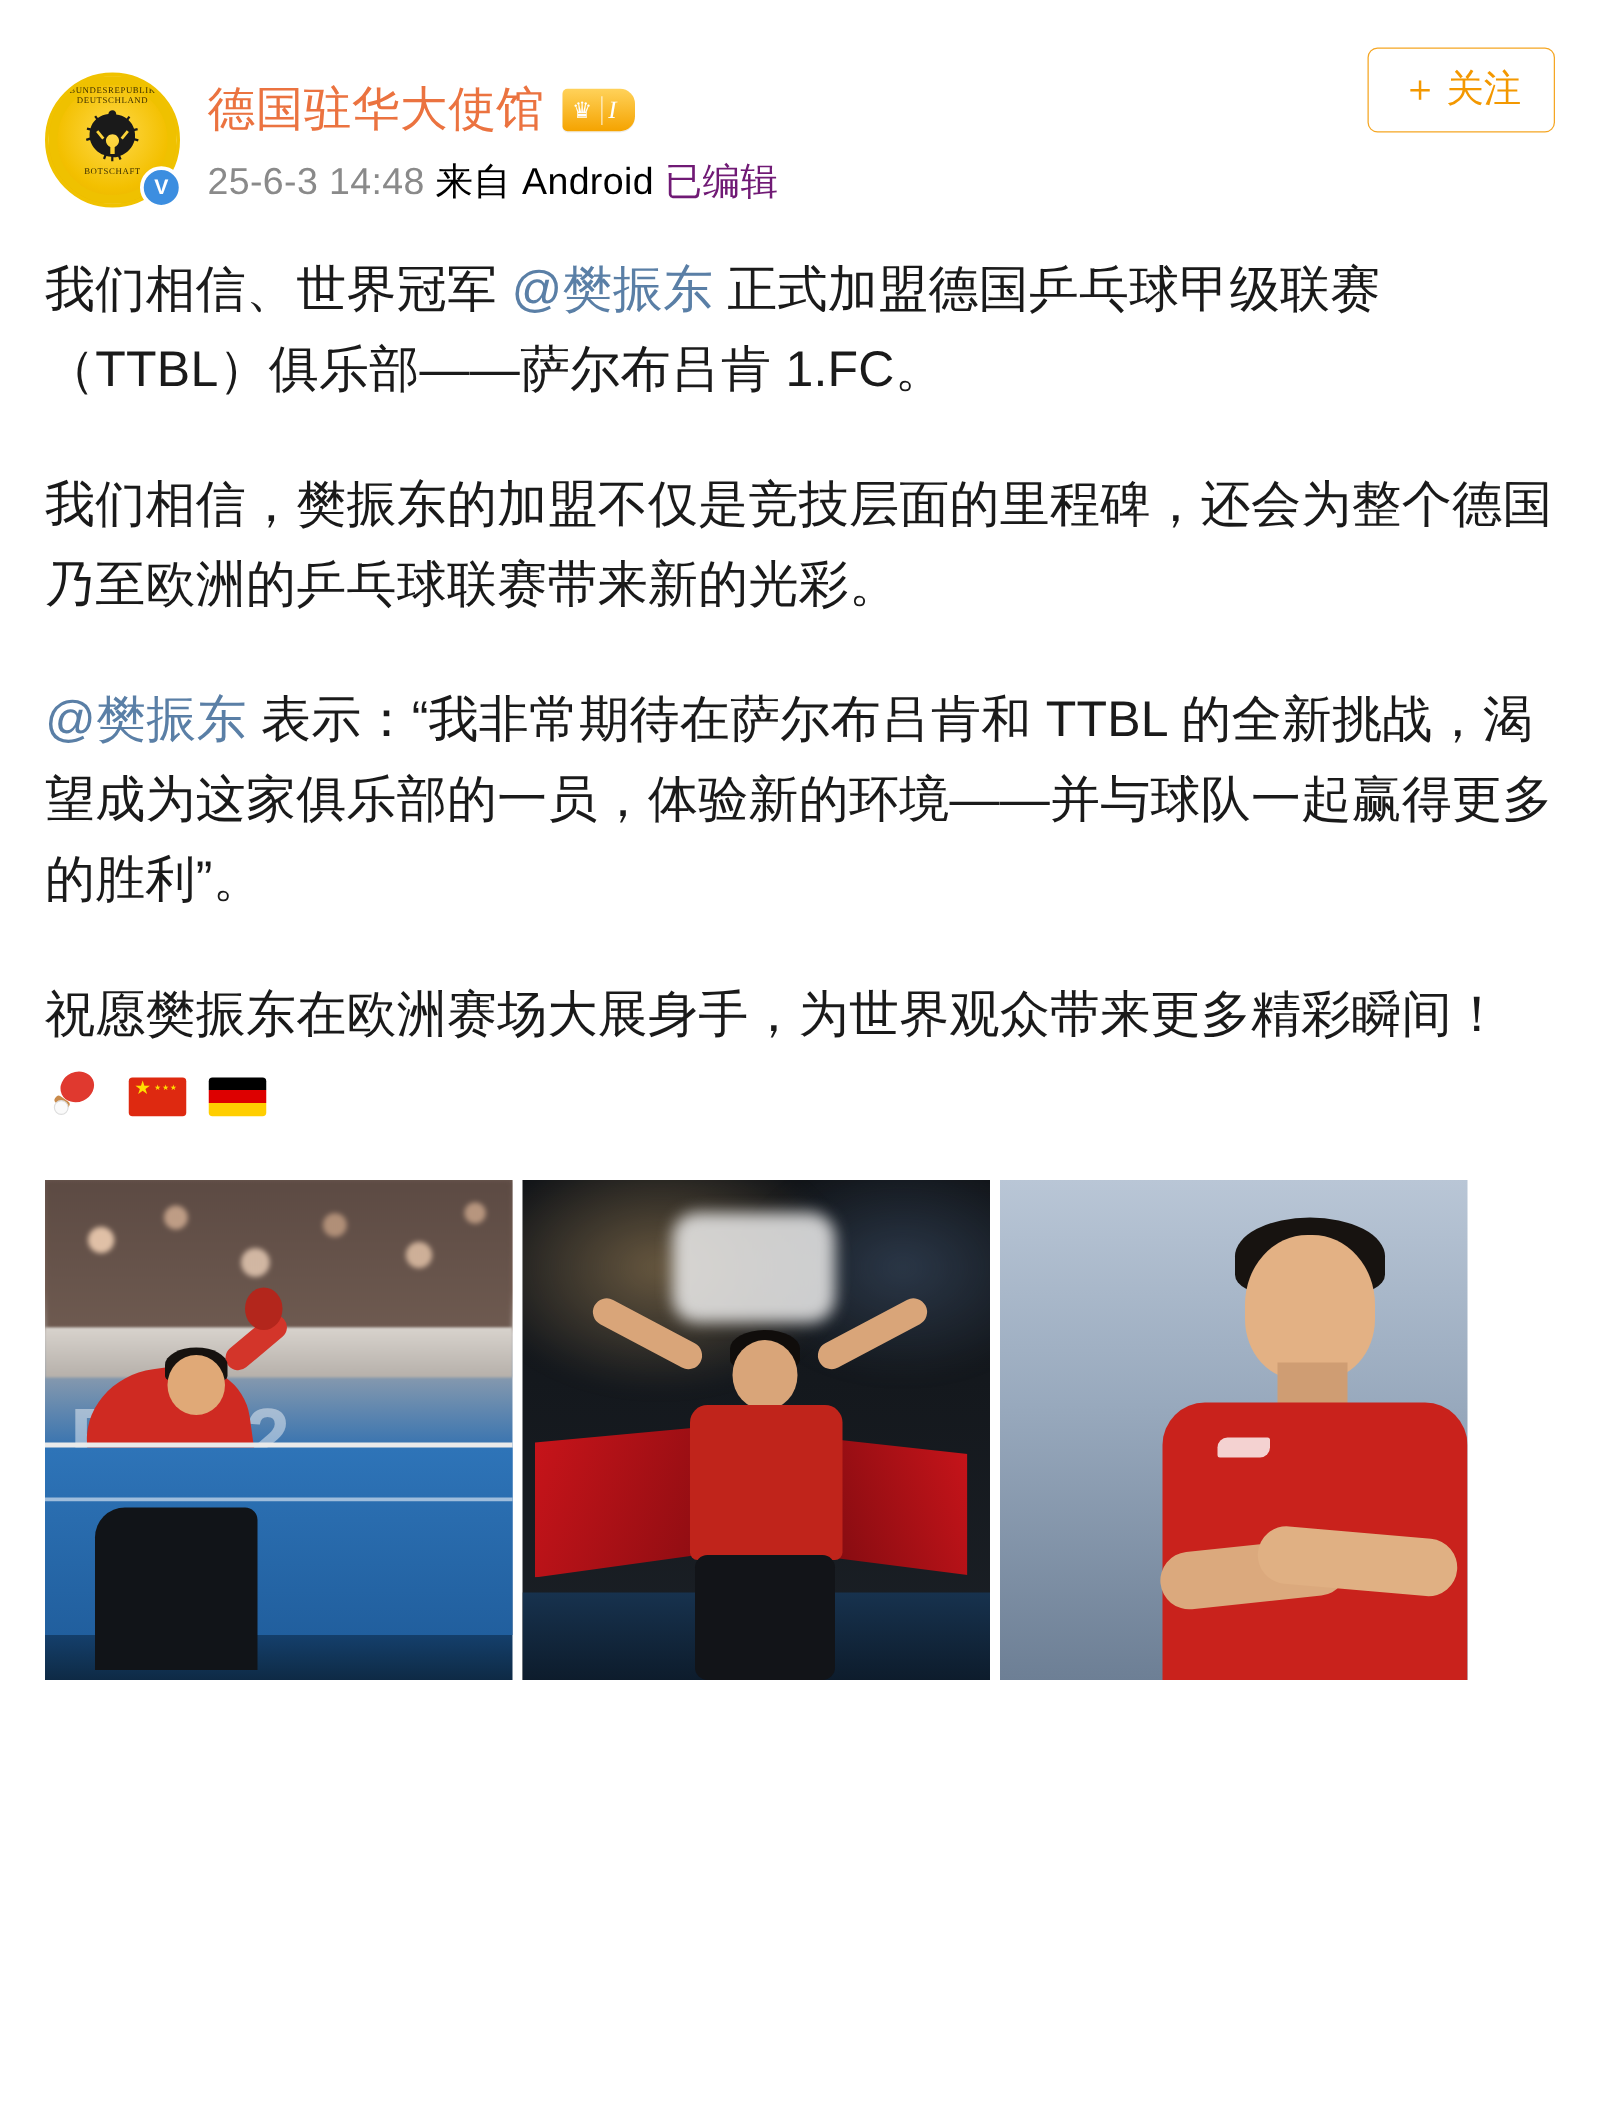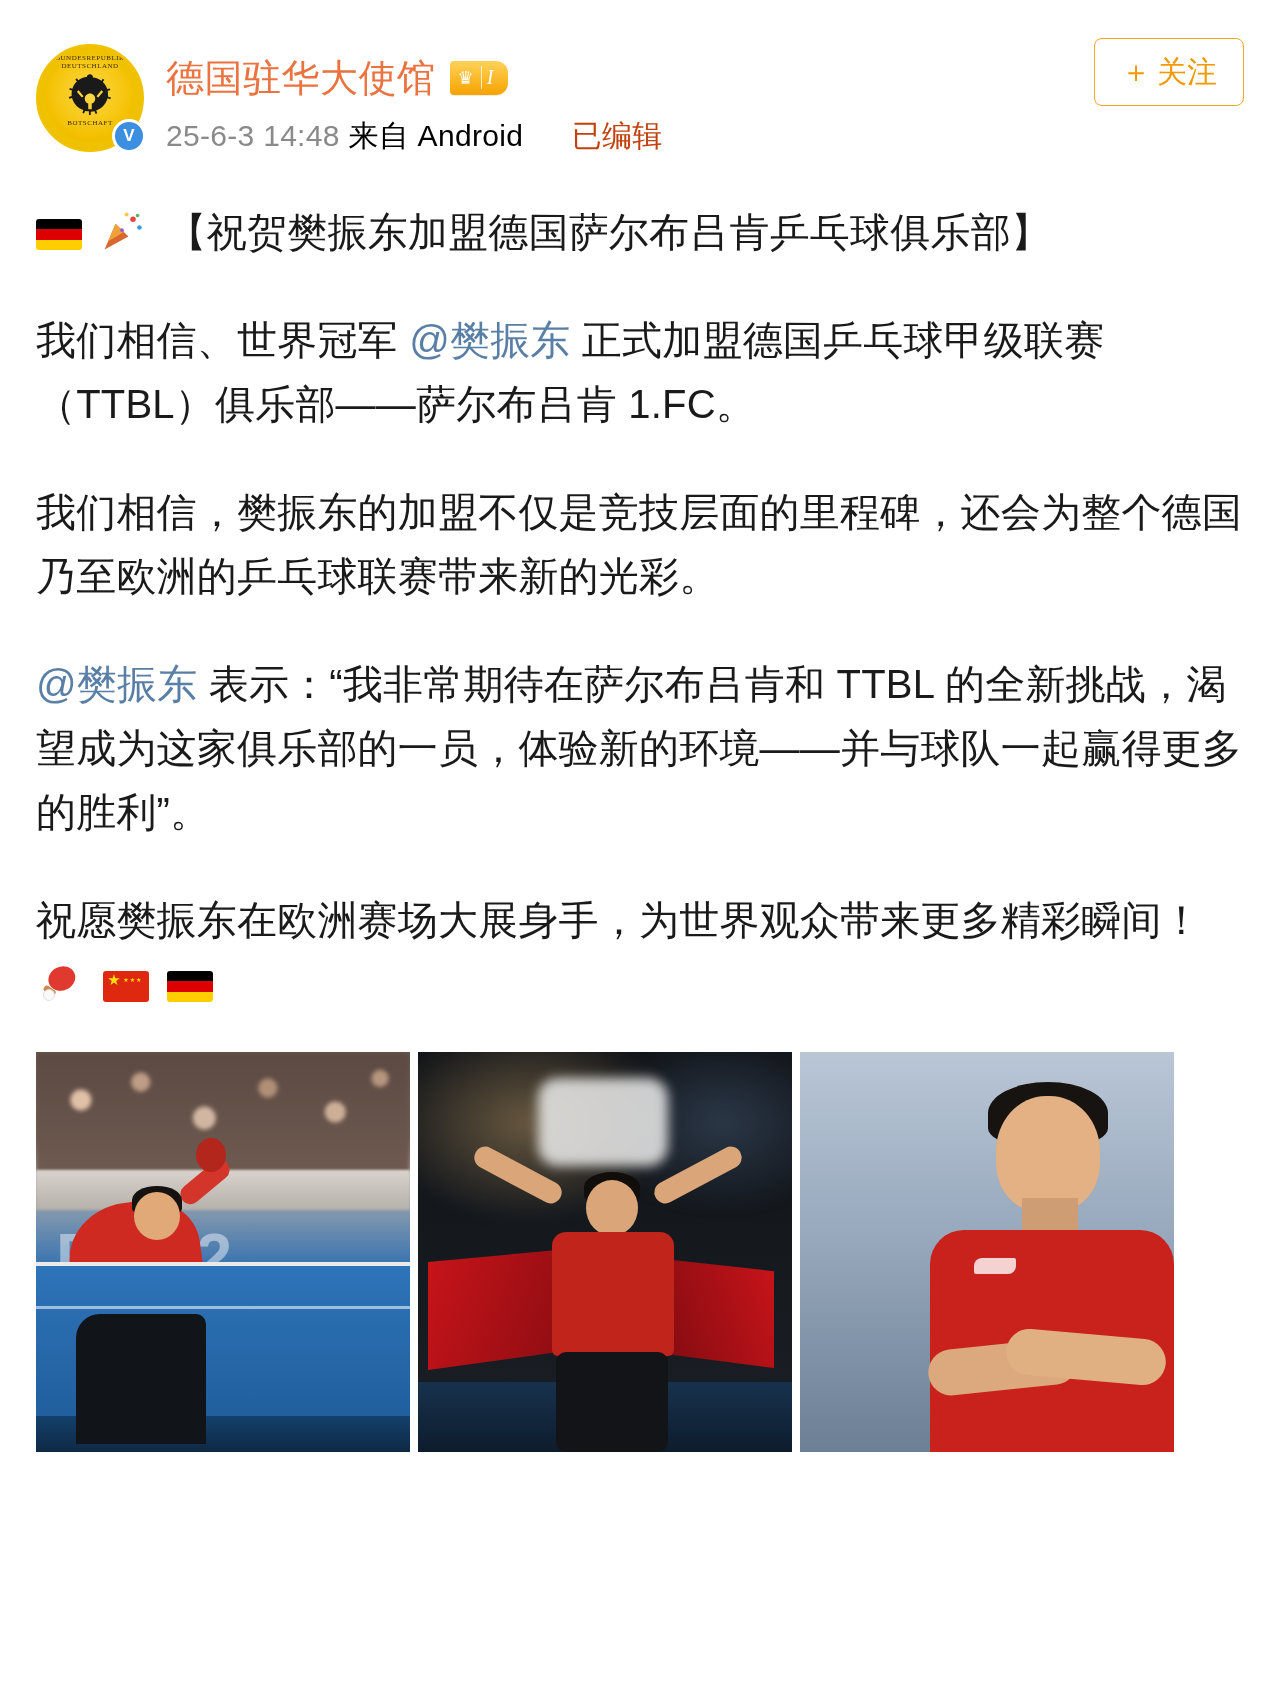--- a/index.html
+++ b/index.html
@@ -17,21 +17,21 @@
   .post {
     width: 1280px;
     box-sizing: border-box;
     padding: 26px 36px 0 36px;
     position: relative;
   }
 
   
   .header {
     display: flex;
-    align-items: center;
+    align-items: flex-end;
     position: relative;
     min-height: 140px;
   }
   .avatar-wrap {
     position: relative;
     width: 108px;
     height: 108px;
     flex: 0 0 108px;
     margin-top: 4px;
   }
@@ -131,21 +131,21 @@
     margin-left: 2px;
   }
   .meta-row {
     margin-top: 14px;
     font-size: 30px;
     line-height: 40px;
     color: #8a8a8a;
     letter-spacing: .3px;
   }
   .meta-row .src { color: #000000; }
-  .meta-row .edited { color: #c2410c; margin-left: 40px; }
+  .meta-row .edited { color: #701a75; }
   .meta-row2 {
     margin-top: 10px;
     font-size: 30px;
     line-height: 40px;
     color: #8a8a8a;
     letter-spacing: .3px;
   }
   .follow-btn {
     position: absolute;
     right: 0;
@@ -434,33 +434,20 @@
     </div>
 
     <div class="follow-btn">
       <span class="plus">＋</span>
       <span>关注</span>
     </div>
   </div>
 
   <div class="content">
 
-    <p class="para">
-      <span class="flag-de"></span>
-      <svg class="party" viewBox="0 0 48 48">
-        <path fill="#d8682e" d="M5 43l12-28 14 14z"></path>
-        <path fill="#f0a23a" d="M9 34l8-19 9 9z"></path>
-        <circle cx="36" cy="10" r="3" fill="#e3453f"></circle>
-        <circle cx="43" cy="19" r="2.5" fill="#3b9ad9"></circle>
-        <circle cx="29" cy="5" r="2.2" fill="#f2c94c"></circle>
-        <circle cx="41" cy="6" r="2" fill="#57b85a"></circle>
-        <circle cx="24" cy="22" r="2" fill="#9b59d0"></circle>
-      </svg>
-      <span>【祝贺樊振东加盟德国萨尔布吕肯乒乓球俱乐部】</span>
-    </p>
 
     <p class="para">
       <span>我们相信、世界冠军 </span><span class="mention">@樊振东</span><span> 正式加盟德国乒乓球甲级联赛（TTBL）俱乐部——萨尔布吕肯 1.FC。</span>
     </p>
 
     <p class="para">我们相信，樊振东的加盟不仅是竞技层面的里程碑，还会为整个德国乃至欧洲的乒乓球联赛带来新的光彩。</p>
 
     <p class="para">
       <span class="mention">@樊振东</span><span> 表示：“我非常期待在萨尔布吕肯和 TTBL 的全新挑战，渴望成为这家俱乐部的一员，体验新的环境——并与球队一起赢得更多的胜利”。</span>
     </p>

